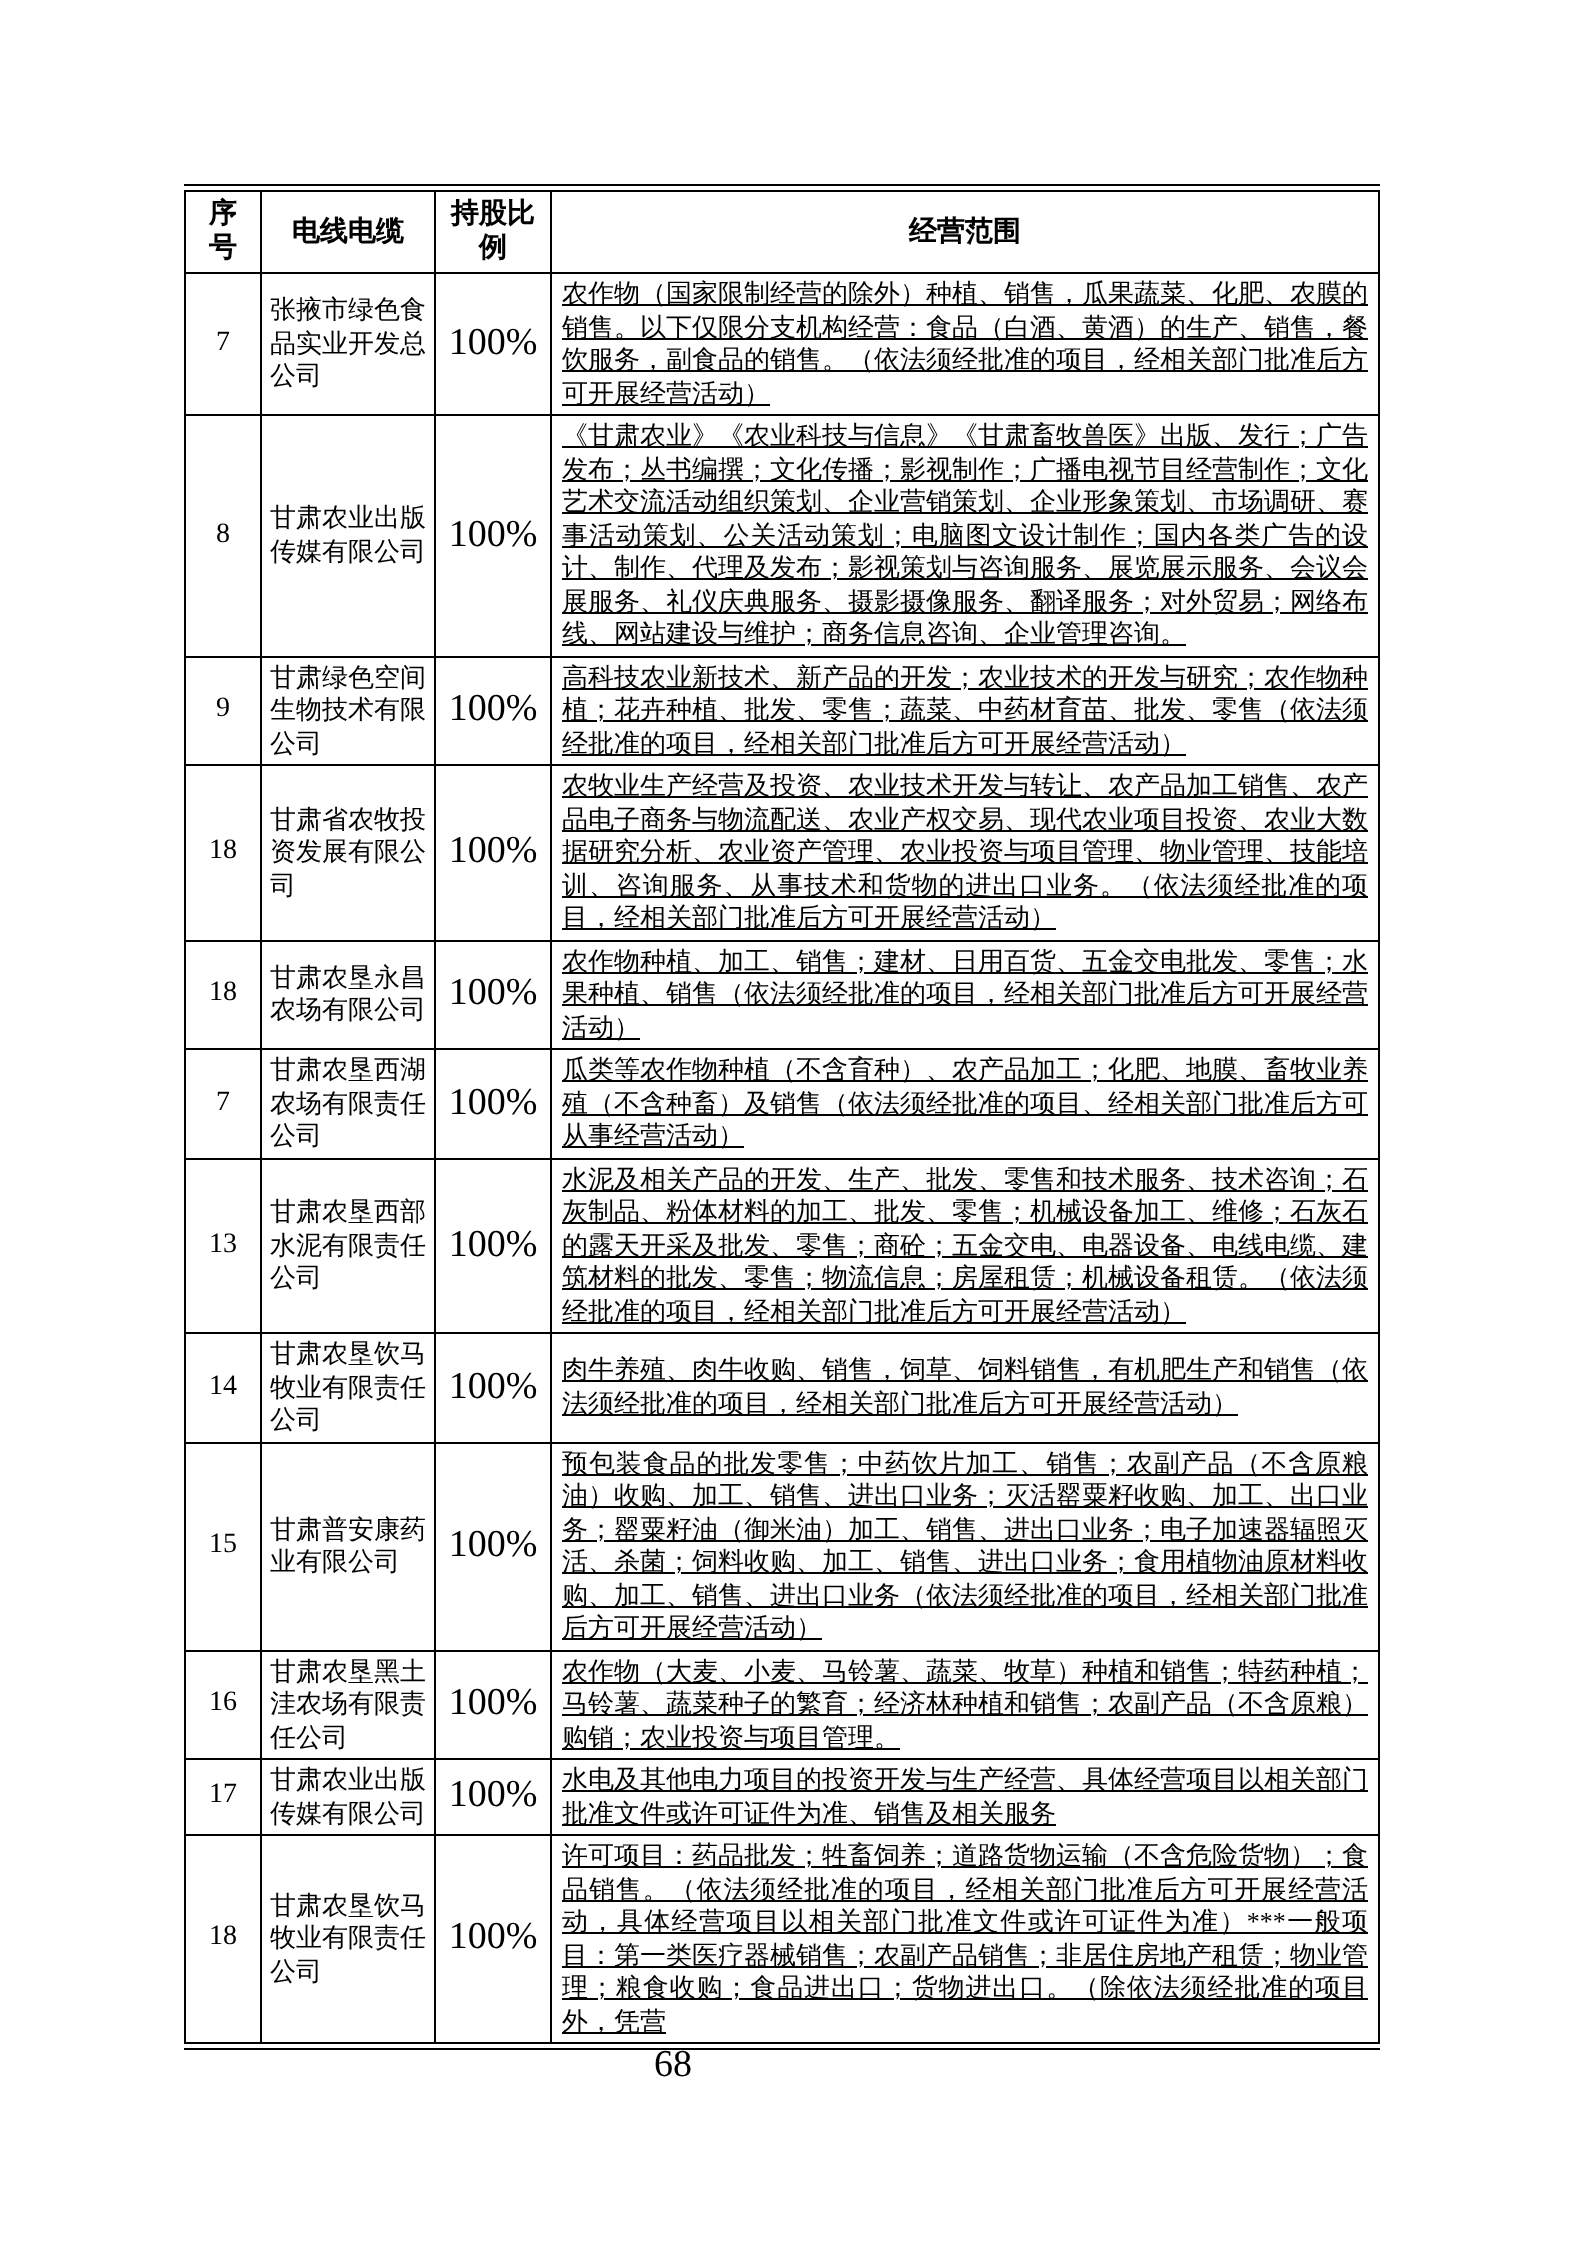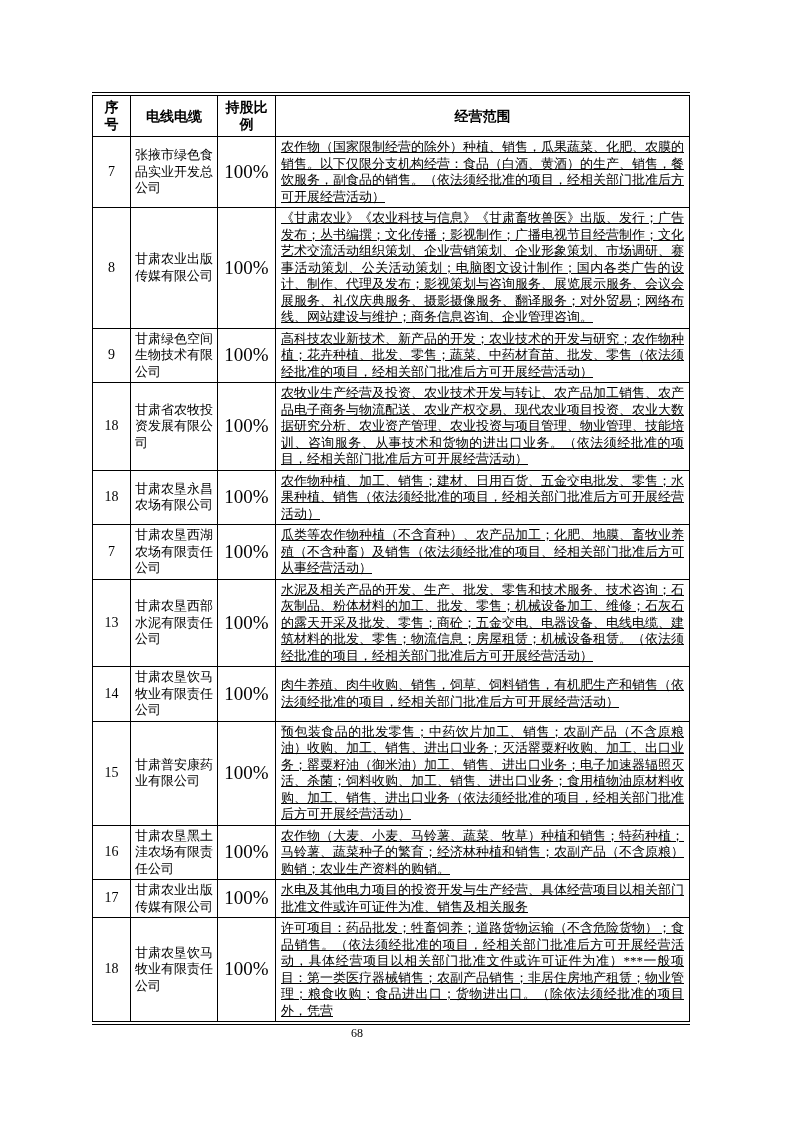--- a/index.html
+++ b/index.html
@@ -65,22 +65,21 @@
     padding: 2px 5px;
     text-align: justify;
     text-justify: inter-character;
     text-decoration: underline;
   }
   .page-number {
     position: absolute;
     left: 327px;
     top: 1024px;
     width: 60px;
-    text-align: center;
-    font-size: 12px;
+    font-size: 19px;
     line-height: 18px;
   }
 </style>
 </head>
 <body>
 
 <div class="page">
 
   <table class="doc-table">
     <colgroup>
@@ -158,21 +157,21 @@
     <td class="cell-no">15</td>
     <td class="cell-company">甘肃普安康药业有限公司</td>
     <td class="cell-ratio">100%</td>
     <td class="cell-scope">预包装食品的批发零售；中药饮片加工、销售；农副产品（不含原粮油）收购、加工、销售、进出口业务；灭活罂粟籽收购、加工、出口业务；罂粟籽油（御米油）加工、销售、进出口业务；电子加速器辐照灭活、杀菌；饲料收购、加工、销售、进出口业务；食用植物油原材料收购、加工、销售、进出口业务（依法须经批准的项目，经相关部门批准后方可开展经营活动）</td>
   </tr>
 
   <tr>
     <td class="cell-no">16</td>
     <td class="cell-company">甘肃农垦黑土洼农场有限责任公司</td>
     <td class="cell-ratio">100%</td>
-    <td class="cell-scope">农作物（大麦、小麦、马铃薯、蔬菜、牧草）种植和销售；特药种植；马铃薯、蔬菜种子的繁育；经济林种植和销售；农副产品（不含原粮）购销；农业生产资料的购销。</td>
+    <td class="cell-scope">农作物（大麦、小麦、马铃薯、蔬菜、牧草）种植和销售；特药种植；马铃薯、蔬菜种子的繁育；经济林种植和销售；农副产品（不含原粮）购销；农业投资与项目管理。</td>
   </tr>
 
   <tr>
     <td class="cell-no">17</td>
     <td class="cell-company">甘肃农业出版传媒有限公司</td>
     <td class="cell-ratio">100%</td>
     <td class="cell-scope">水电及其他电力项目的投资开发与生产经营、具体经营项目以相关部门批准文件或许可证件为准、销售及相关服务</td>
   </tr>
 
   <tr>

